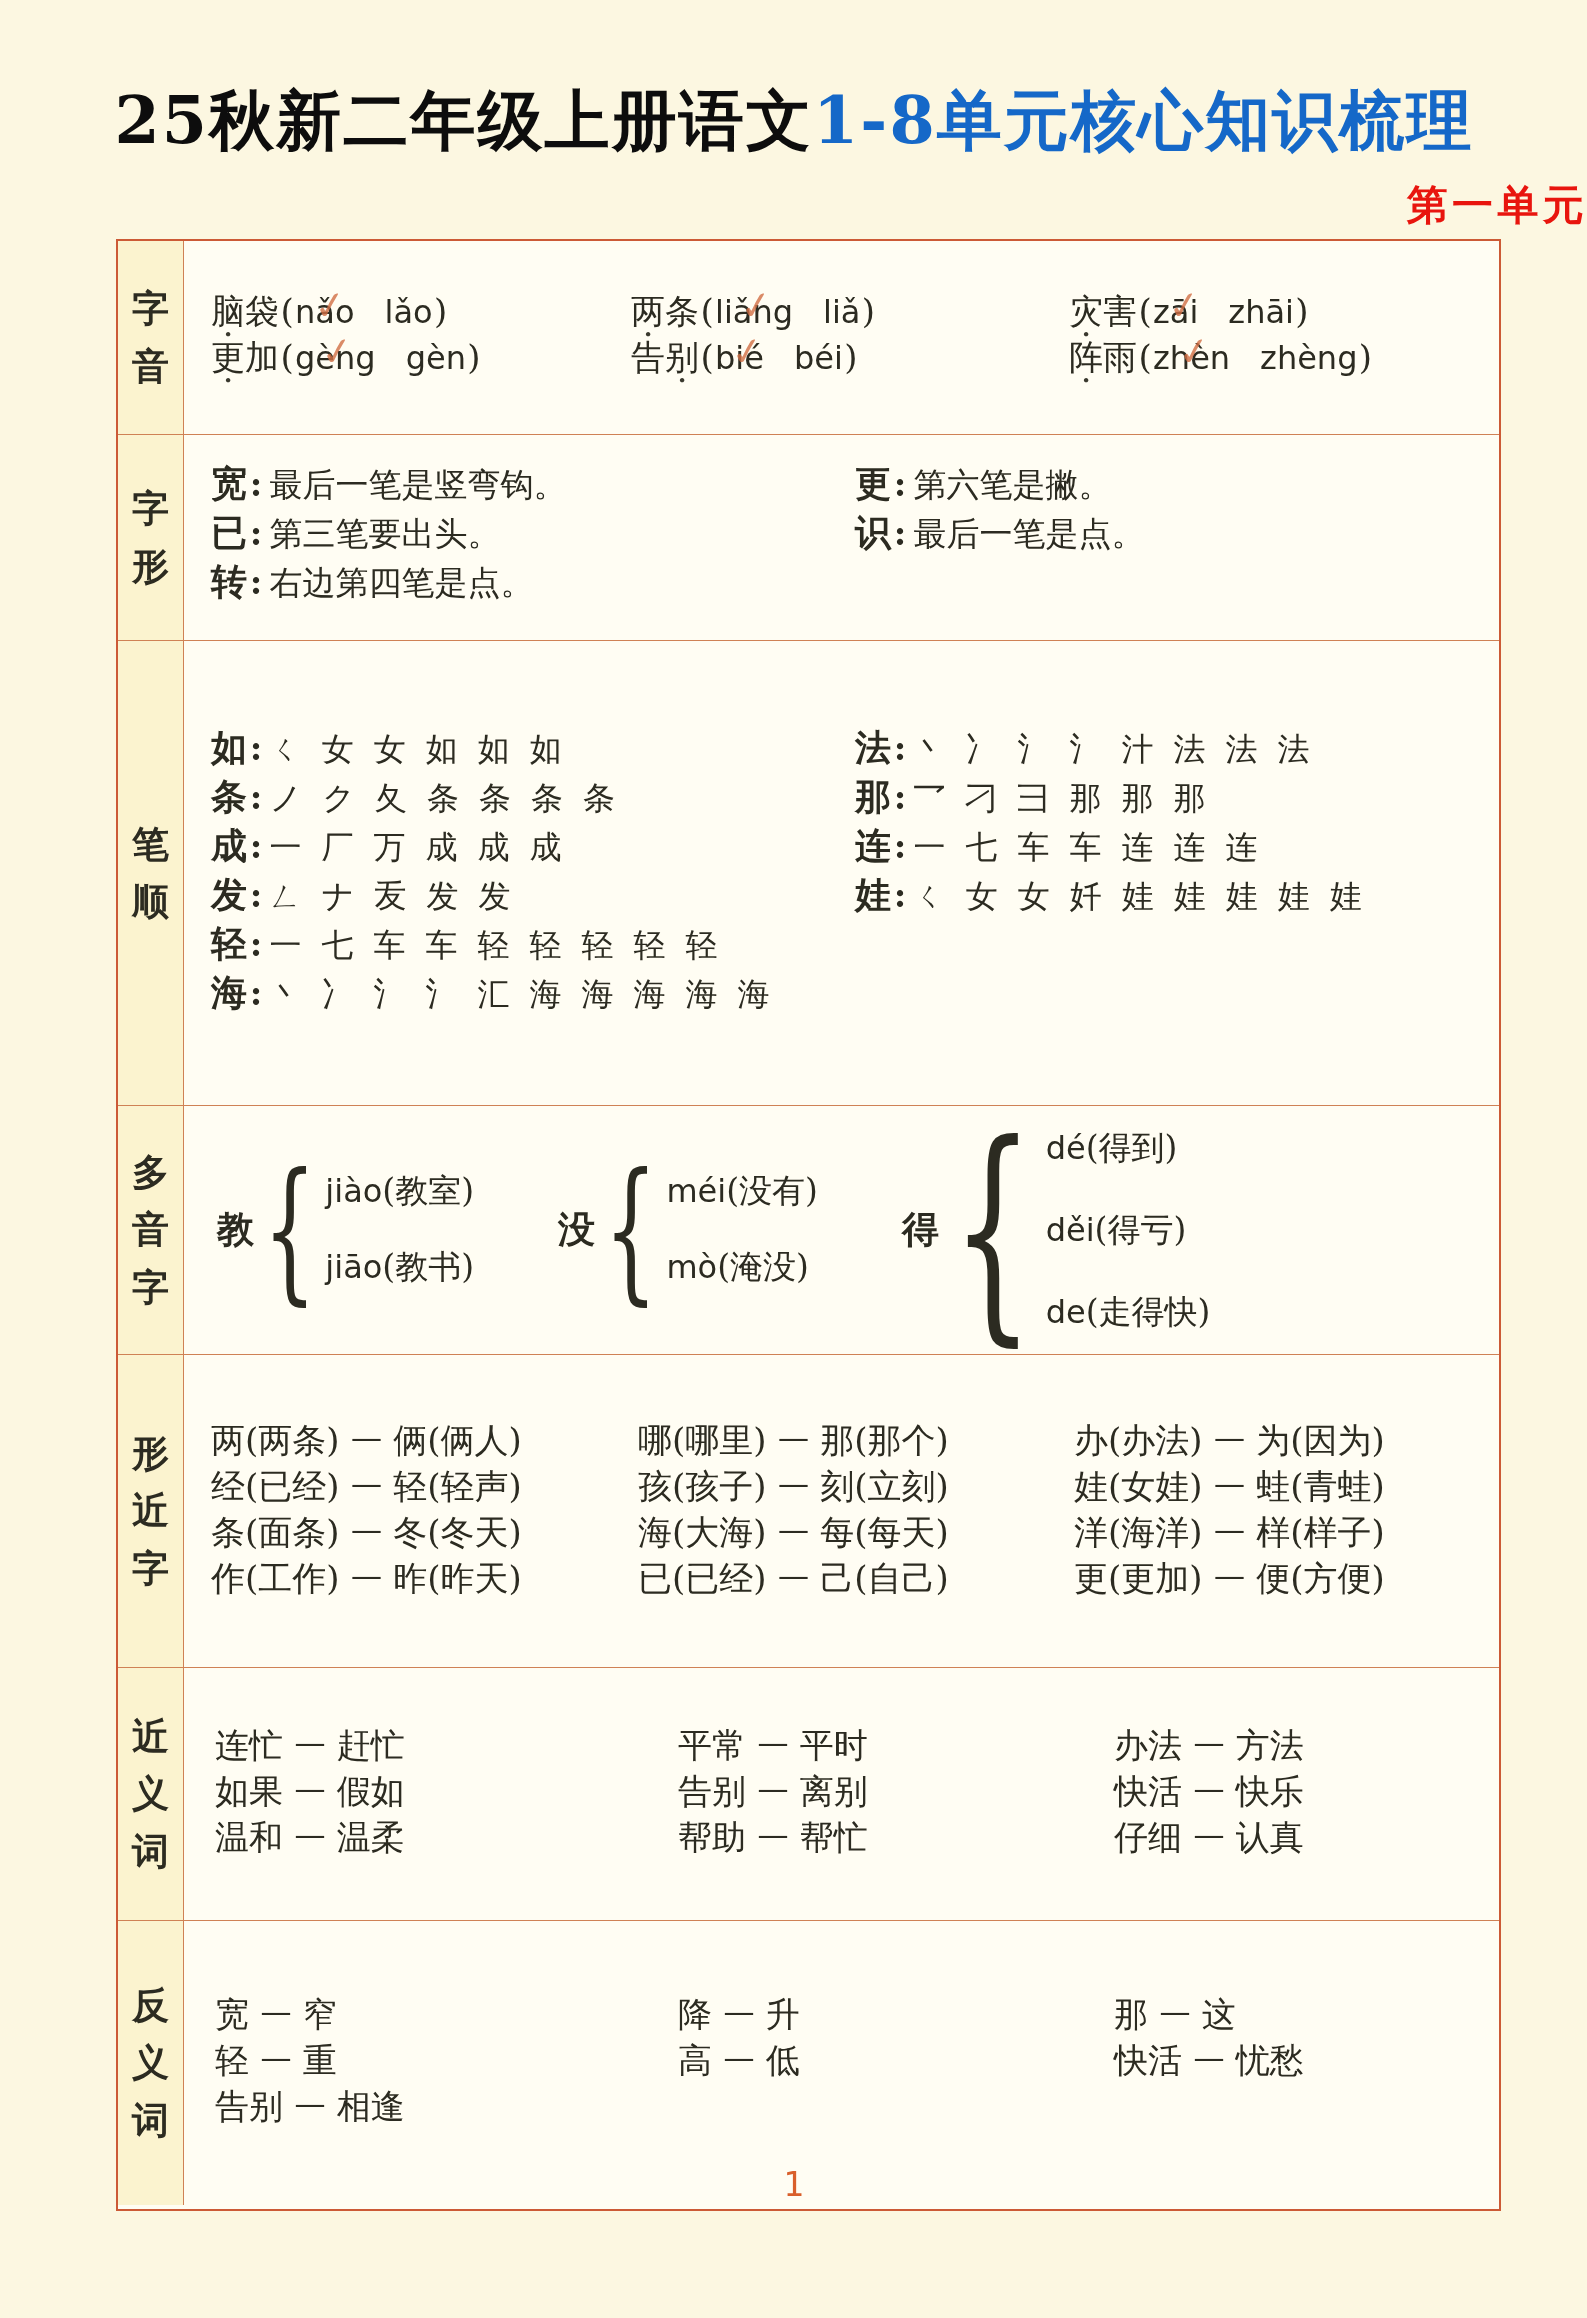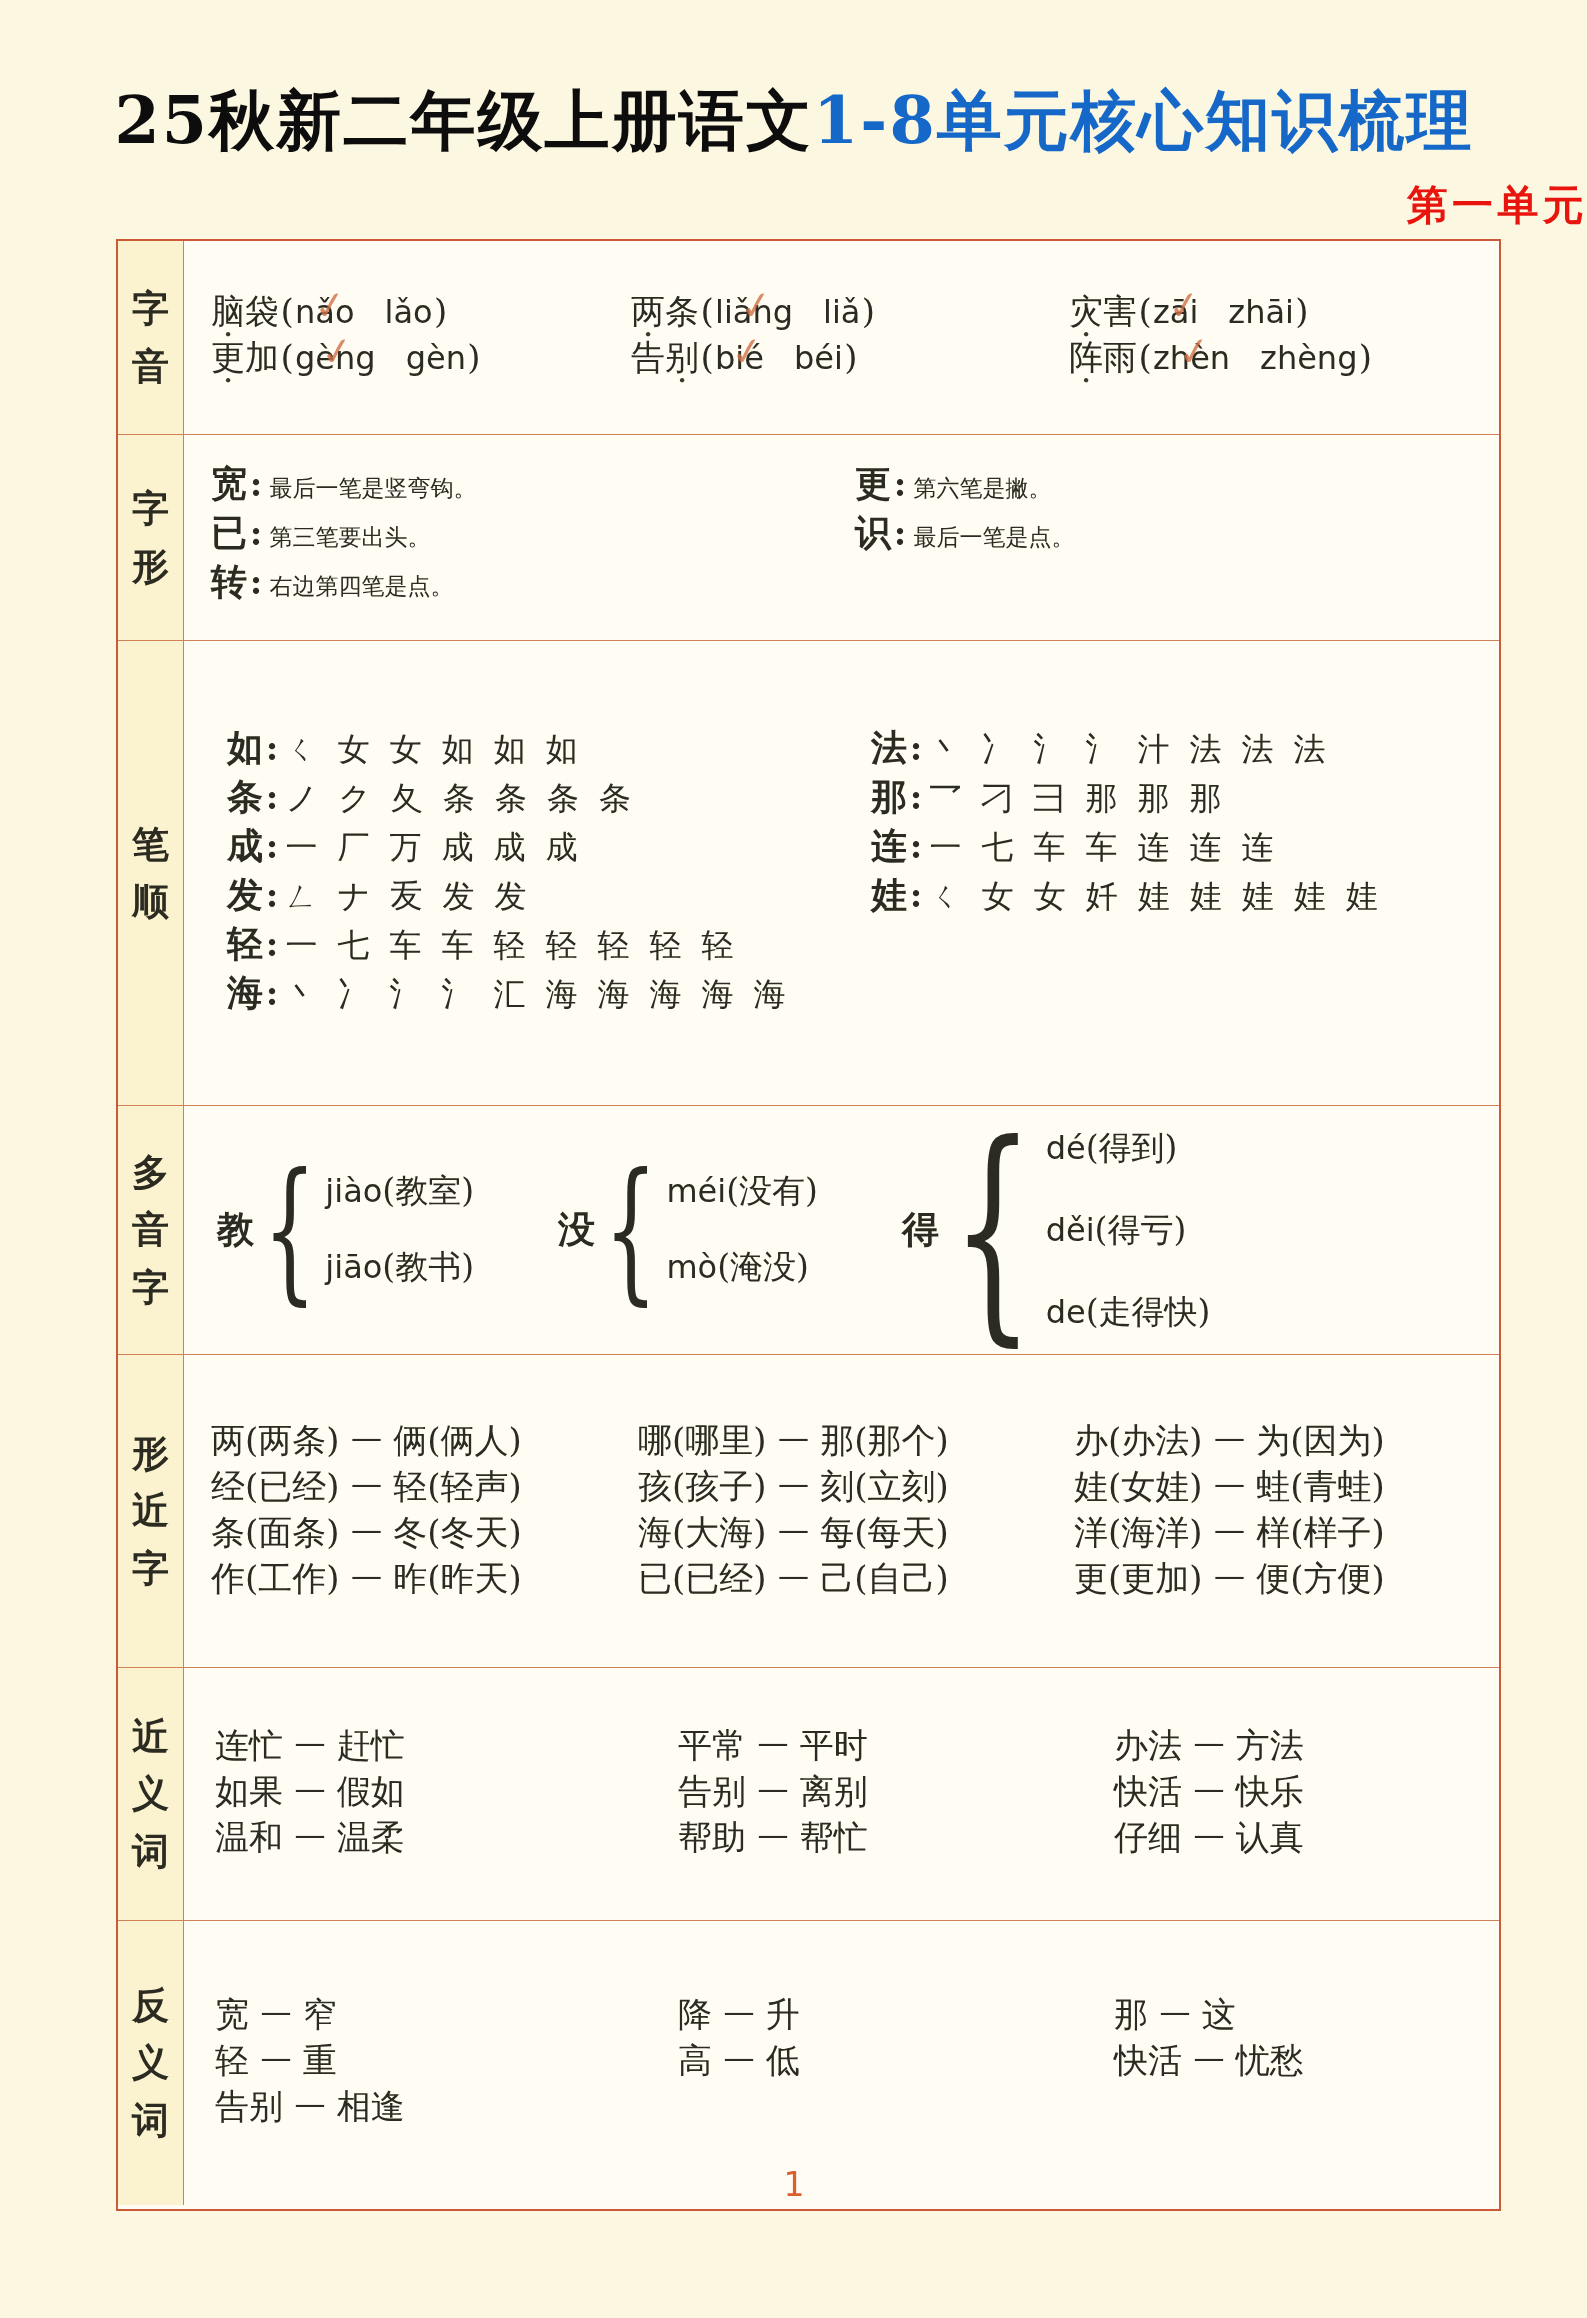--- a/index.html
+++ b/index.html
@@ -52,25 +52,25 @@
     transform:translateX(-50%);font-size:0.46em;color:#3a392e;
   }
   .chk{position:relative;display:inline-block;}
   .chk::before{
     content:"✓";position:absolute;left:32%;top:-26%;
     color:#d26f45;font-size:1.2em;font-weight:700;opacity:.8;
     transform:rotate(-8deg);pointer-events:none;
   }
   
   .k-notes{padding:13px 7.1px 21.4px 27px;}
-  .k-strokes{padding:17px 7.1px 21.4px 27px;margin-left:16px;}
+  .k-strokes{padding:17px 7.1px 21.4px 27px;}
   .g2{display:grid;grid-template-columns:644px 1fr;}
   .head{font-weight:700;font-size:36px;}
   .colon{font-weight:700;margin:0 7.1px 0 2.8px;}
-  .note{font-size:23px;}
+  .note{font-size:33px;}
   .stage{display:inline-block;margin-right:20px;font-size:32px;}
   
   .k-poly{flex-direction:row;align-items:center;justify-content:flex-start;
           gap:84px;padding-left:33px;}
   .poly-group{display:flex;align-items:center;}
   .poly-char{font-weight:700;font-size:37px;}
   .brace{font-family:"DejaVu Serif", serif;font-weight:400;color:#2c2b21;
          display:inline-block;transform:scaleX(.55);line-height:.85;}
   .brace.b2{font-size:153px;margin:0 -13px;}
   .brace.b3{font-size:235px;margin:0 -21.4px;}

